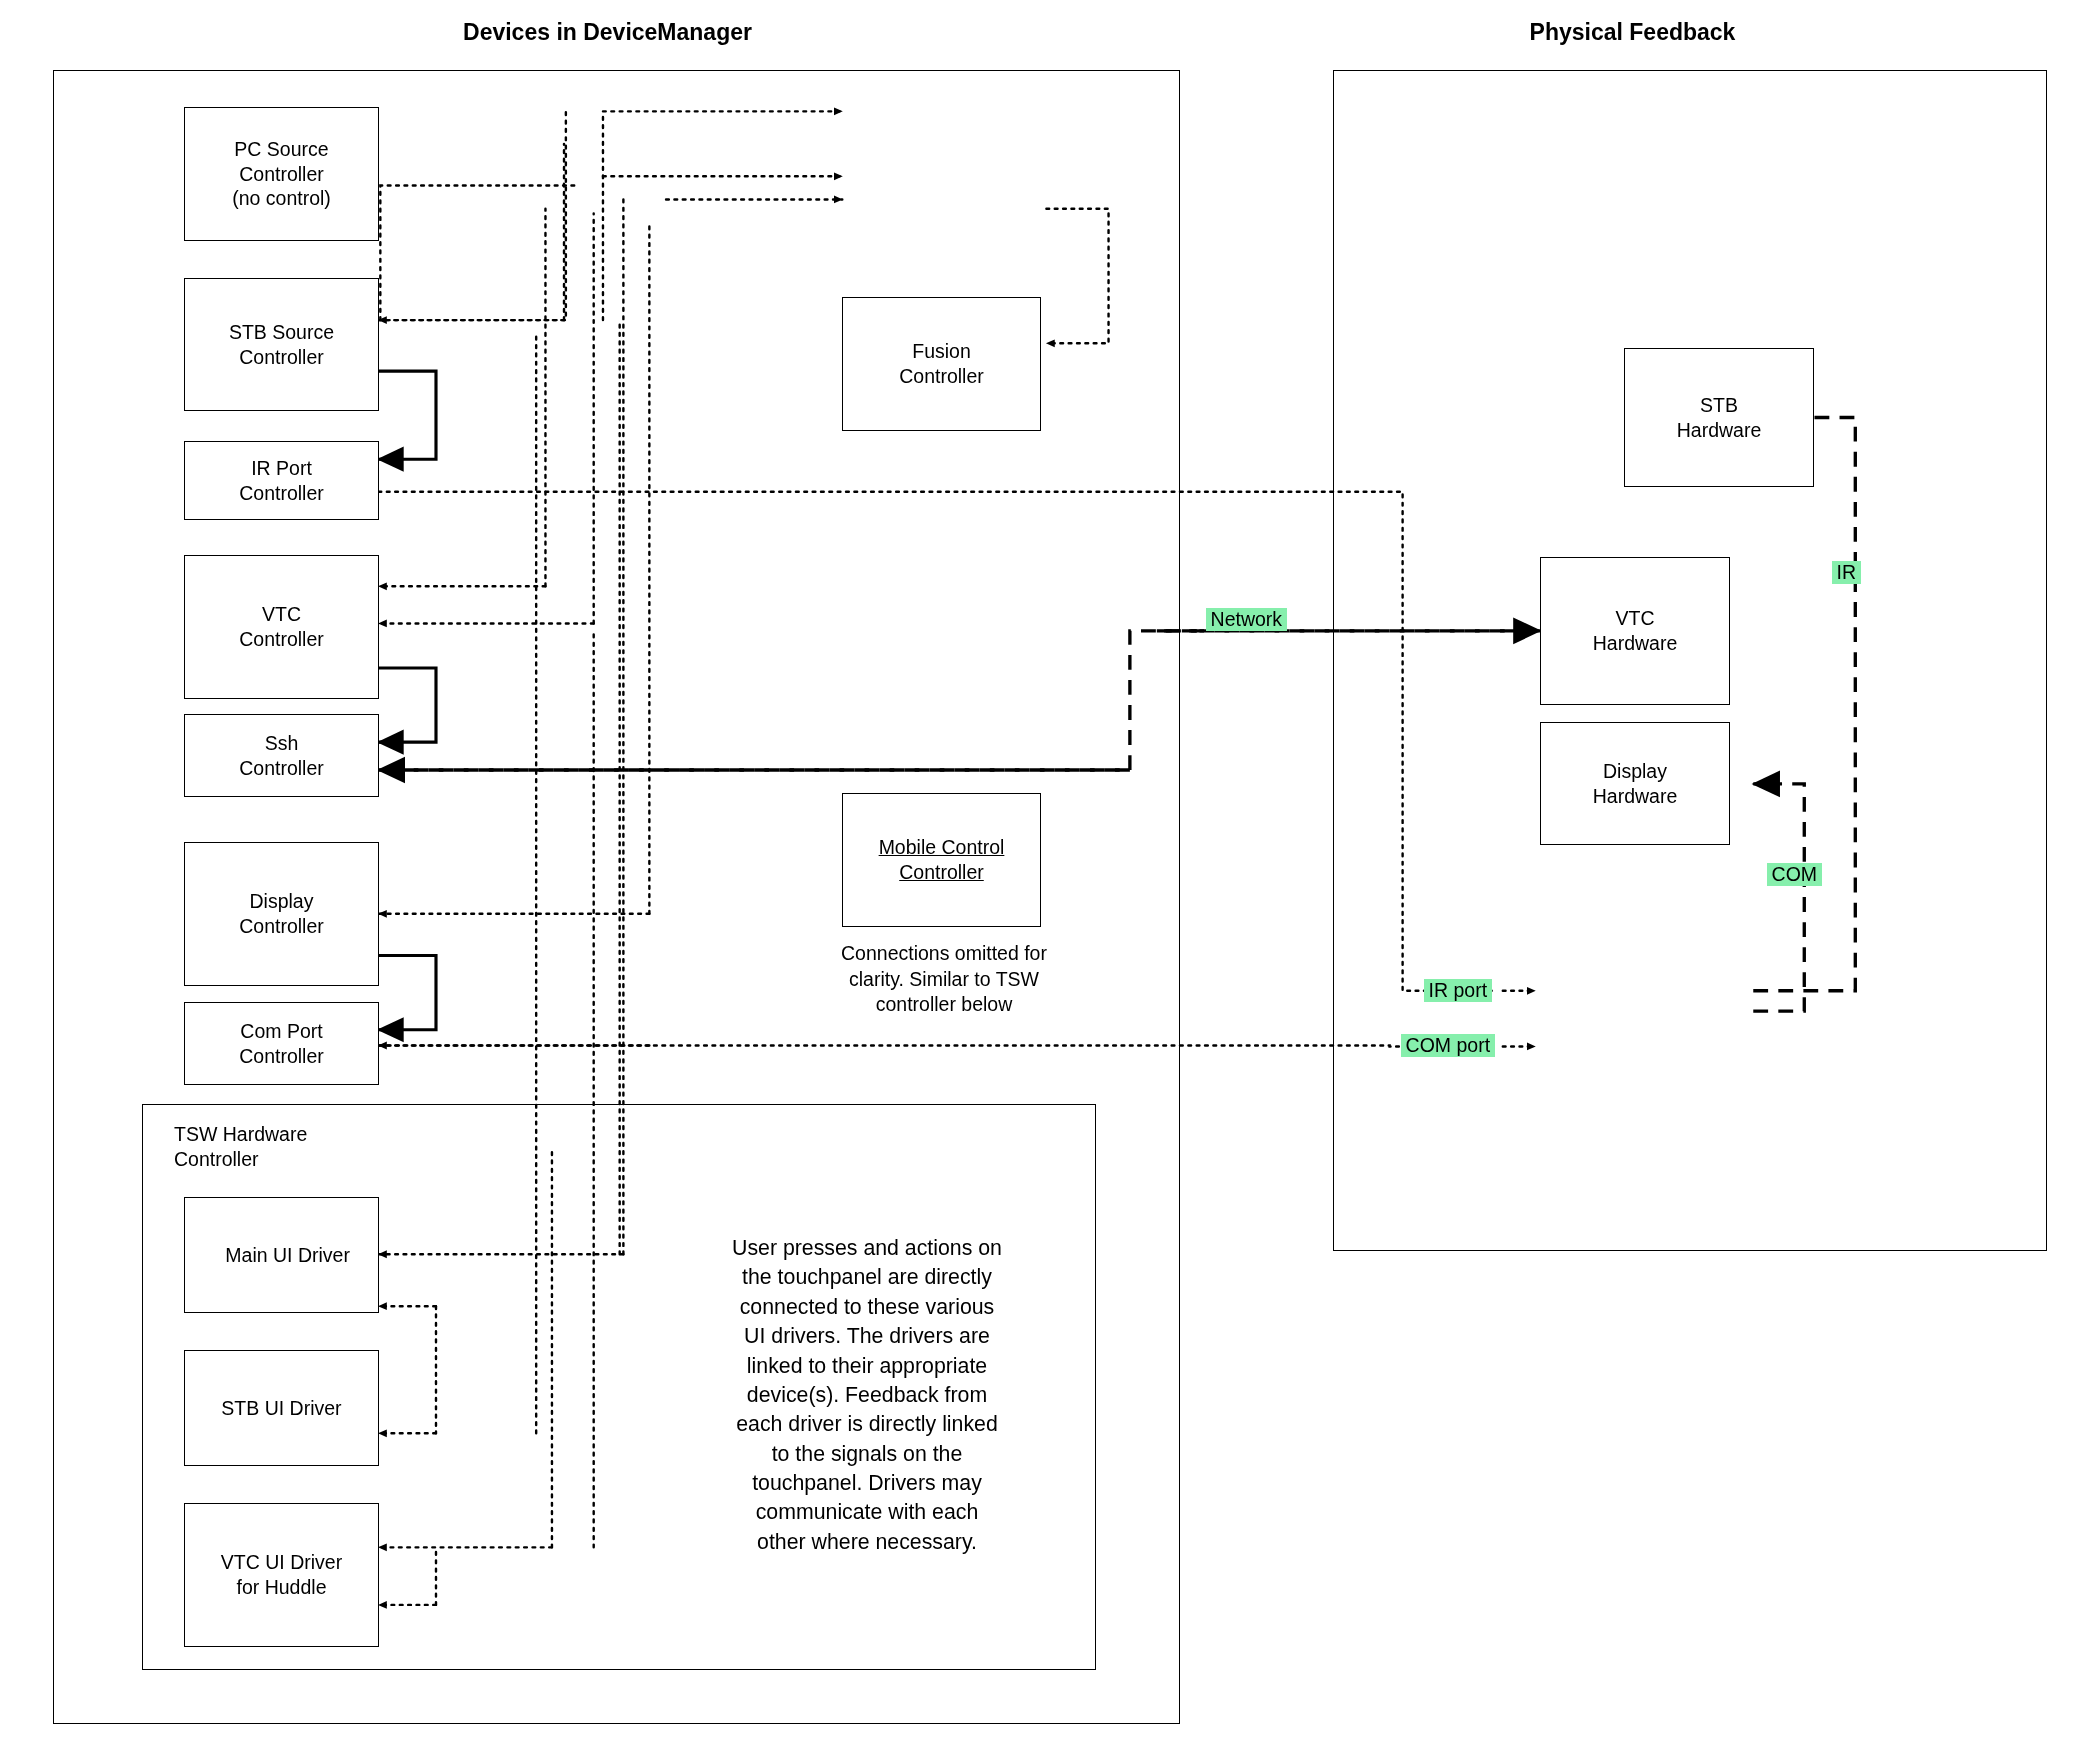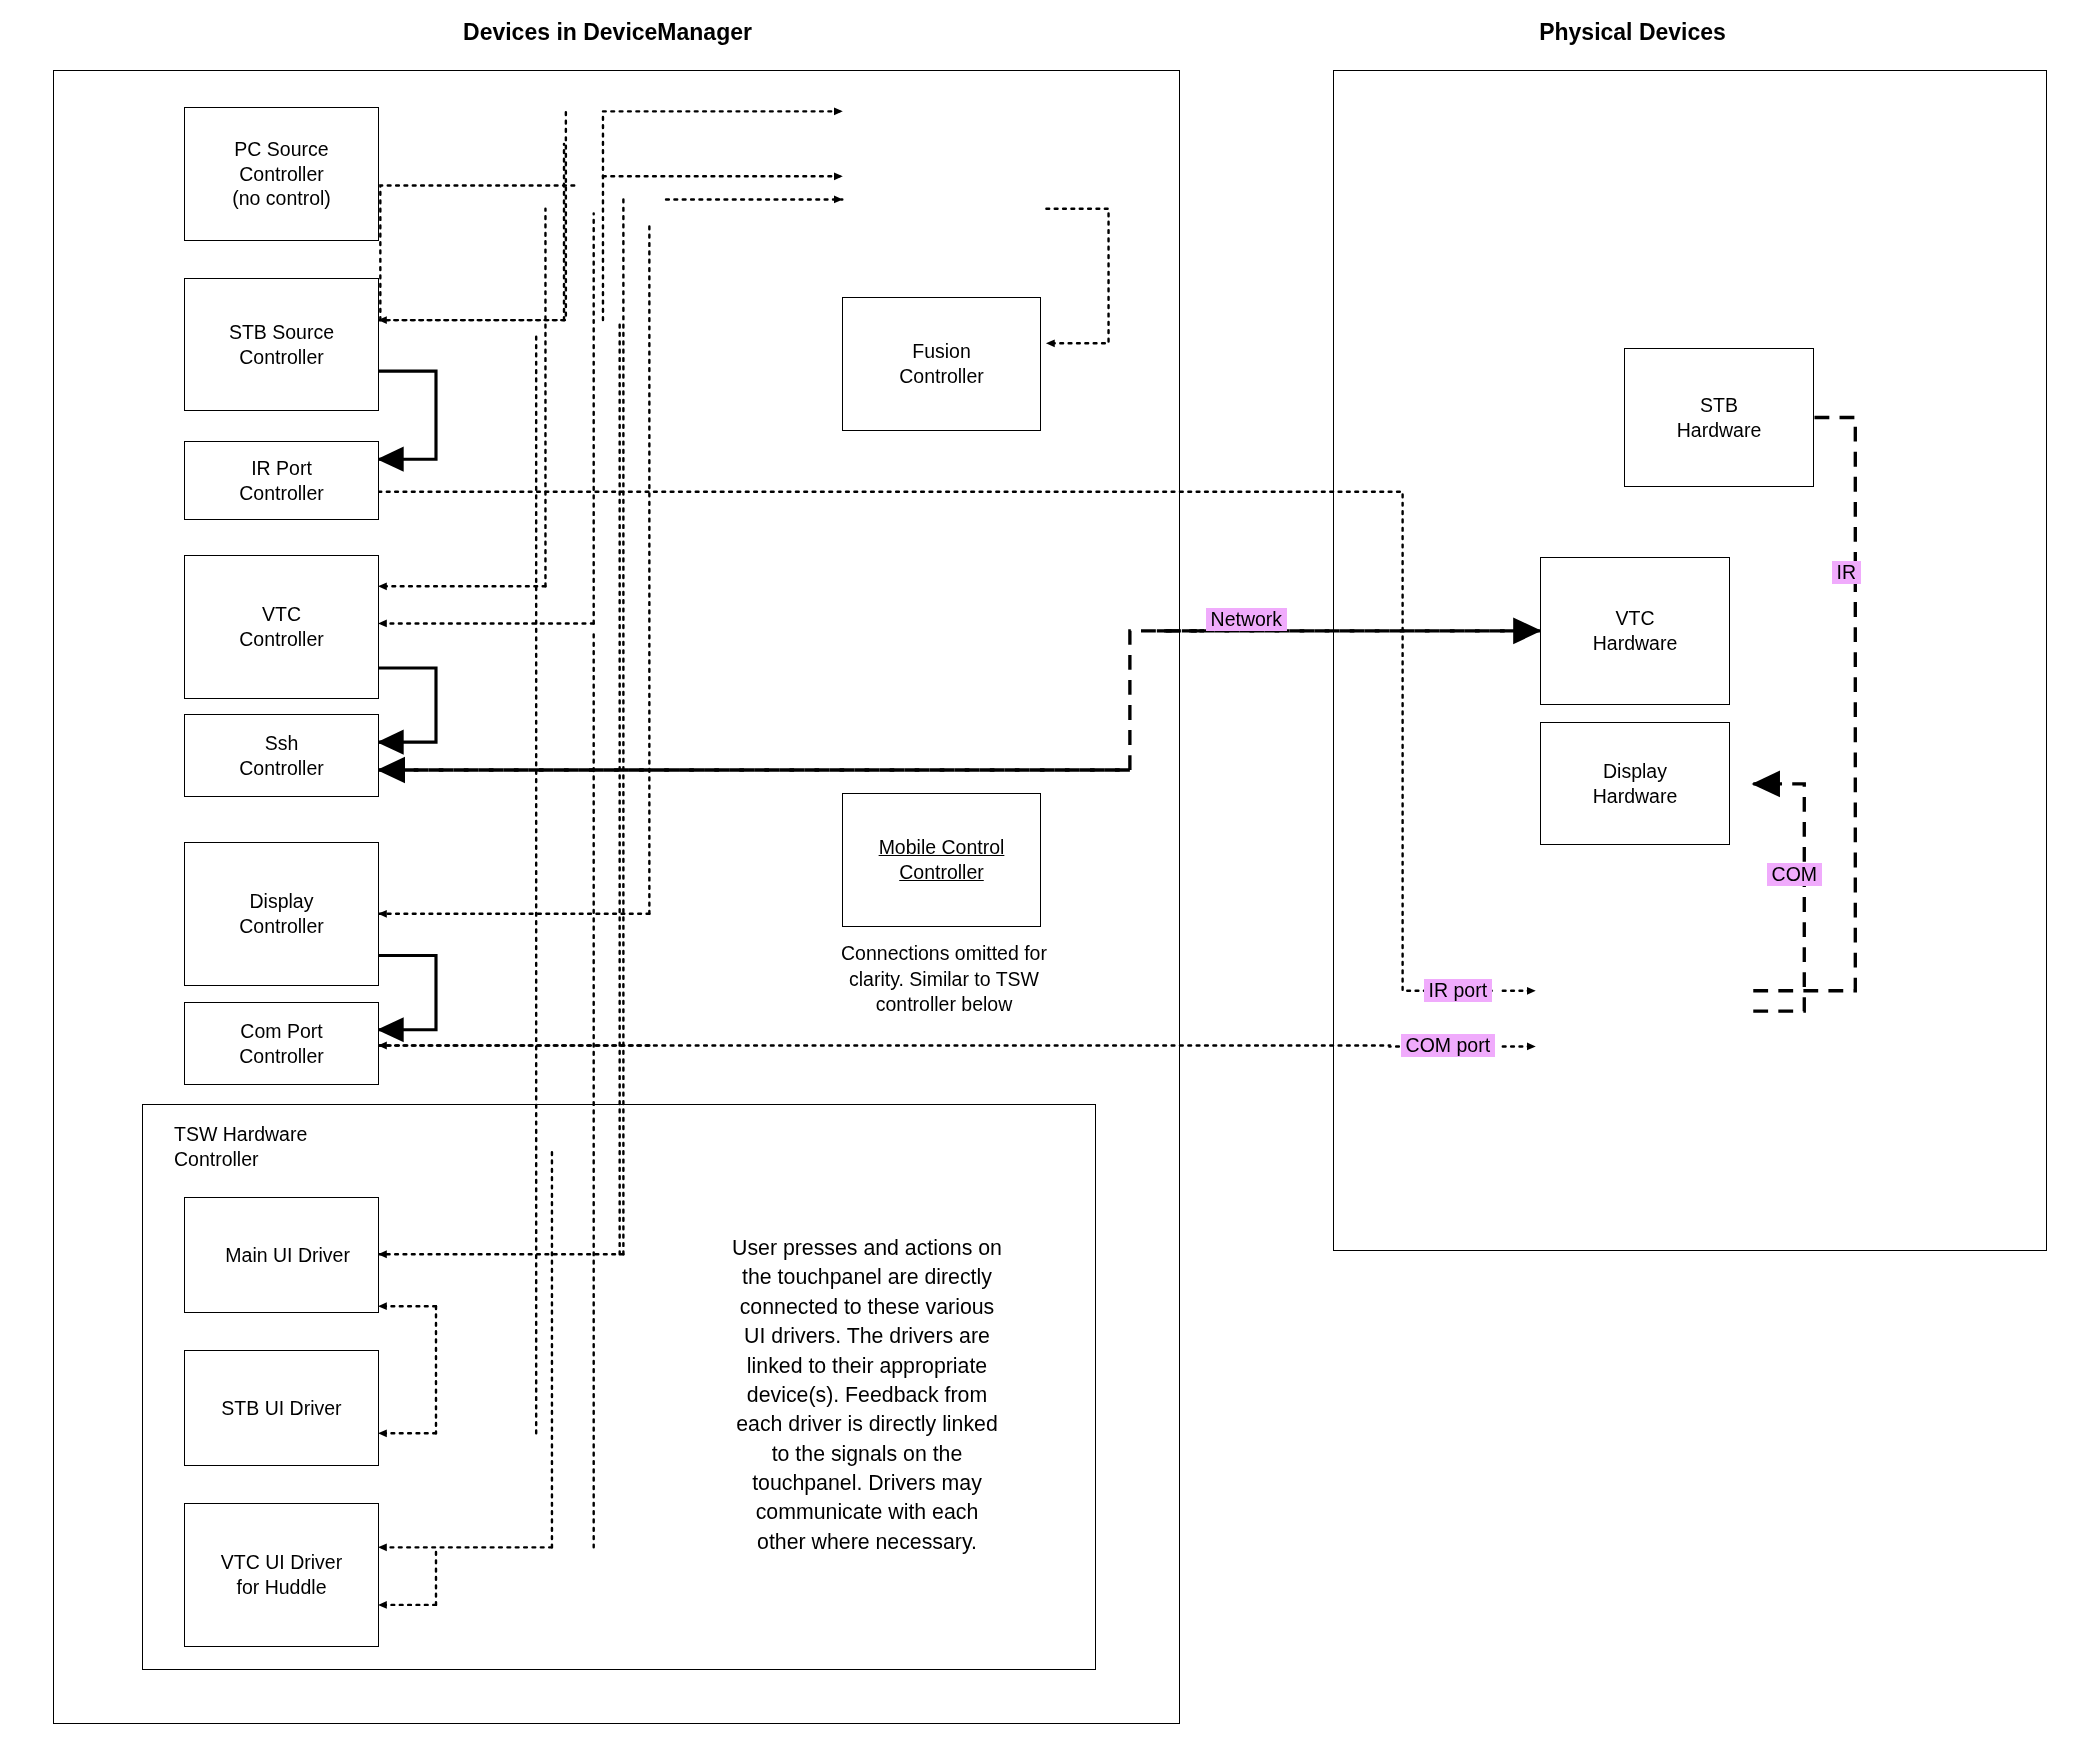--- a/index.html
+++ b/index.html
@@ -49,21 +49,21 @@
   .plain-label {
     position: absolute;
     font-size: 19.5px;
     line-height: 1.32;
     text-align: center;
     white-space: pre-line;
   }
   .edge-label {
     position: absolute;
     font-size: 19.5px;
-    background: #f0abfc;
+    background: #86efac;
     padding: 0 4.6px;
     white-space: nowrap;
     z-index: 6;
   }
   .para {
     position: absolute;
     font-size: 21.3px;
     line-height: 1.38;
     text-align: center;
     white-space: pre-line;
@@ -84,21 +84,21 @@
     white-space: pre-line;
     text-align: left;
   }
 </style>
 </head>
 <body>
 
 <div id="canvas">
 
   <div class="title" style="left:422px; top:18.6px; width:371px;">Devices in DeviceManager</div>
-  <div class="title" style="left:1354px; top:18.6px; width:557px;">Physical Devices</div>
+  <div class="title" style="left:1354px; top:18.6px; width:557px;">Physical Feedback</div>
 
   <div class="group-box" style="left:53px; top:70px; width:1127px; height:1654px;"></div>
   <div class="group-box" style="left:1333px; top:70px; width:714px; height:1181px;"></div>
   <div class="group-box" style="left:142px; top:1104px; width:954px; height:566px;"></div>
   <div class="group-title" style="left:174px; top:1122px; width:278px;">TSW Hardware
 Controller</div>
 
   <svg class="wires" viewBox="0 0 2253 1895">
     <defs>
       <marker id="arrow" markerWidth="9" markerHeight="9" refX="8" refY="4.5" orient="auto" markerUnits="strokeWidth">

